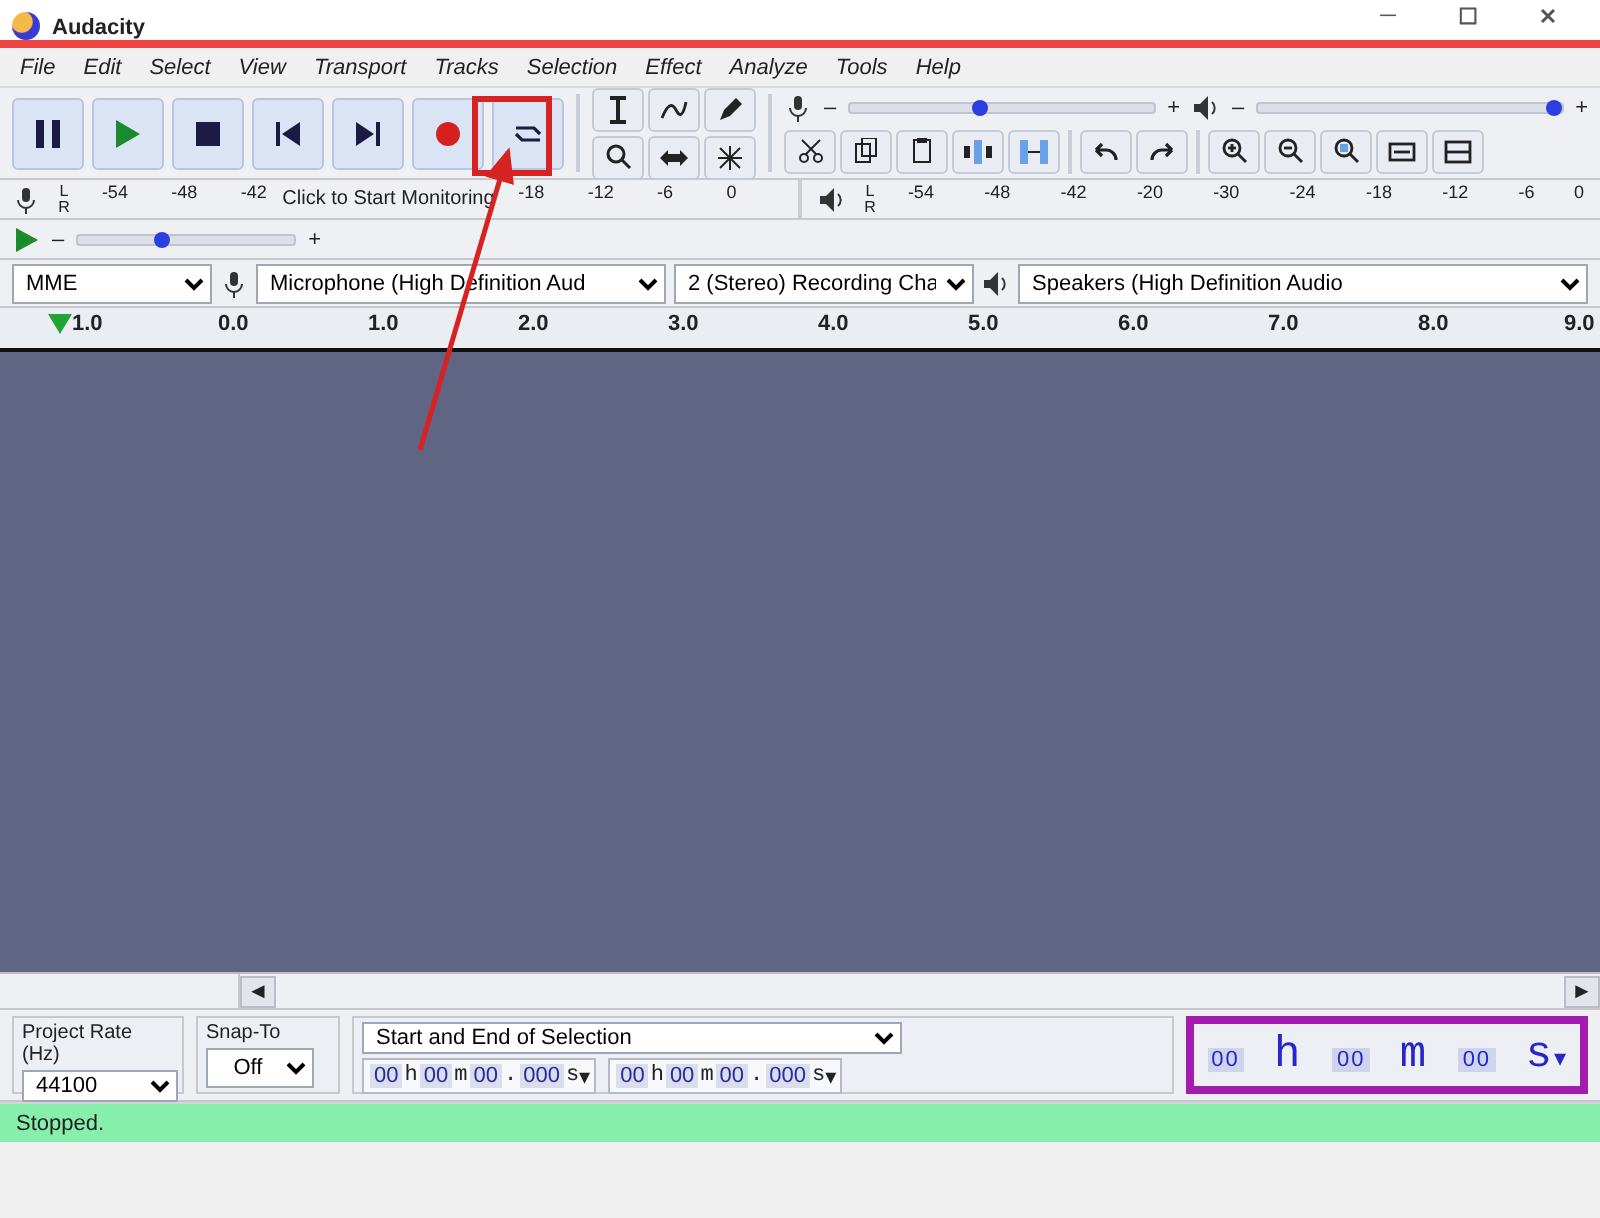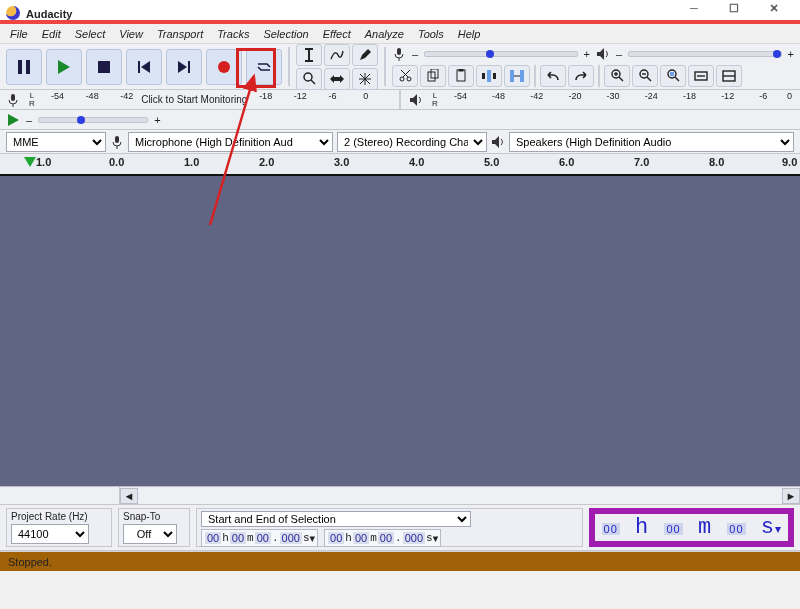--- a/index.html
+++ b/index.html
@@ -42,24 +42,24 @@
   .hscroll { height:18px; background:#eef0f4; display:flex; align-items:center; border-bottom:1px solid #c8c8cc;}
   .hscroll .spacer { width:120px; border-right:1px solid #c8c8cc; height:100%;}
   .hscroll .arrow { width:18px; height:16px; background:#e2e5ec; border:1px solid #b8bdc8; display:flex; align-items:center; justify-content:center;}
   .hscroll .trough { flex:1;}
   
   .bottomA { height:46px; background:#eef0f4; display:flex; padding:3px 6px; gap:6px; border-bottom:1px solid #c8c8cc;}
   .panel { border:1px solid #c8c8cc; display:flex; flex-direction:column; padding:2px 4px; gap:2px; background:#edeff4;}
   .panel .lbl{font-size:10px;}
   .timebox { display:inline-flex; align-items:center; background:#f7f8fc; border:1px solid #b5bac6; height:18px; padding:0 2px; font-family:"Courier New",monospace; font-size:11px;}
   .timebox .seg{ background:#d9ddec; padding:0 2px; margin:0 1px; color:#2b2b9c;}
-  .bigtime { border:6px solid #a21caf; background:#edeff4; display:flex; align-items:center; padding:0 6px;}
+  .bigtime { border:4px solid #a21caf; background:#edeff4; display:flex; align-items:center; padding:0 6px;}
   .bigtime .disp{ font-family:"Courier New",monospace; font-size:22px; color:#2727c9; letter-spacing:1px;}
   .bigtime .disp .dg{ background:#ced4eb; padding:0 2px; margin:0 1px;}
-  .status { height:20px; background:#a16207; display:flex; align-items:center; padding:0 8px; border-top:1px solid #d3d3d9;}
+  .status { height:20px; background:#86efac; display:flex; align-items:center; padding:0 8px; border-top:1px solid #d3d3d9;}
   
   .annot { position:absolute; pointer-events:none; }
 </style>
 </head>
 <body>
 
 <div class="titlebar">
   <span class="logo"></span>
   <span>Audacity</span>
   <div class="wins">
@@ -369,21 +369,21 @@
 <div class="trackarea"></div>
 
 <div class="hscroll">
   <div class="spacer"></div>
   <div class="arrow">◄</div>
   <div class="trough"></div>
   <div class="arrow">►</div>
 </div>
 
 <div class="bottomA">
-  <div class="panel" style="width:106px;">
+  <div class="panel" style="width:86px;">
     <span class="lbl">Project Rate (Hz)</span>
     <select class="dev" style="width:78px;"><option>44100</option></select>
   </div>
   <div class="panel" style="width:72px;">
     <span class="lbl">Snap-To</span>
     <select class="dev" style="width:54px;text-align:center;"><option>Off</option></select>
   </div>
   <div class="panel" style="flex:1;">
     <select class="dev" style="width:270px;"><option>Start and End of Selection</option></select>
     <div style="display:flex; gap:6px;">

